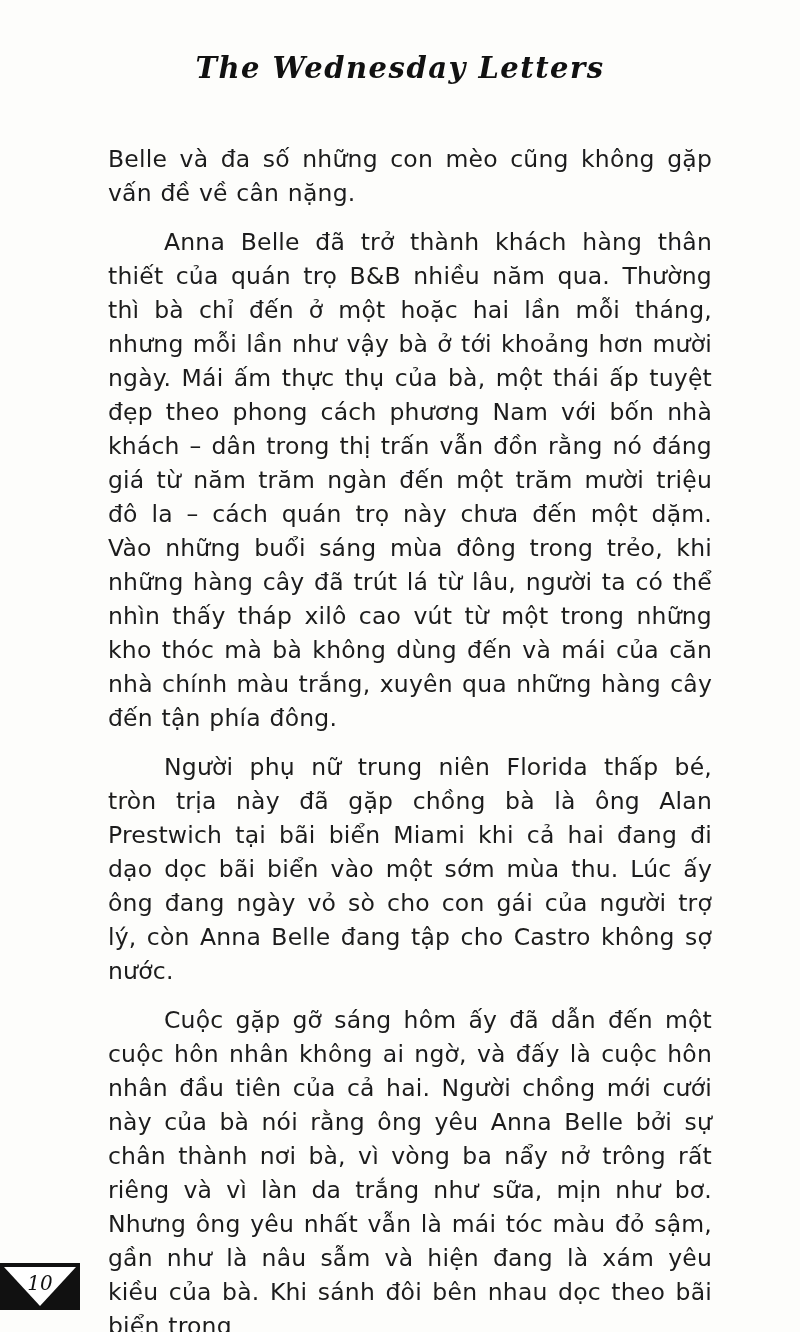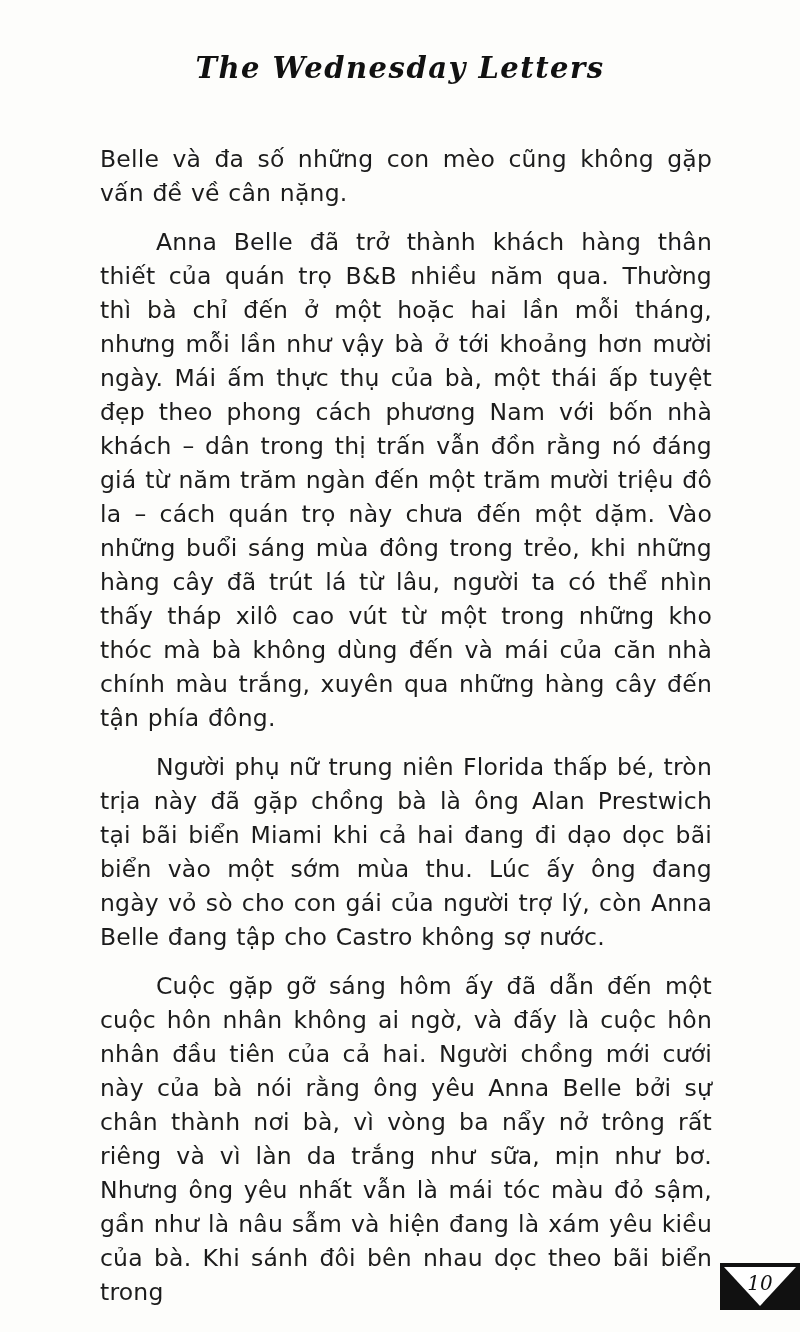--- a/index.html
+++ b/index.html
@@ -36,32 +36,32 @@
     top: 142px;
     left: 92px;
     width: 620px;
     text-align: justify;
     font-size: 23.5px;
     line-height: 34px;
     letter-spacing: 0.2px;
     word-spacing: 1px;
   }
   .text-block p {
-    margin: 0 0 15px 8px;
+    margin: 0 0 15px 16px;
   }
   .text-block p.indent {
     text-indent: 56px;
   }
   .footer {
     position: absolute;
     left: 0;
     bottom: 22px;
     width: 100%;
     display: flex;
-    justify-content: flex-end;
+    justify-content: flex-start;
   }
   .envelope {
     display: block;
   }
   .envelope text {
     font-family: "DejaVu Serif", "Liberation Serif", serif;
     font-style: italic;
     font-size: 20px;
     fill: #111;
   }

